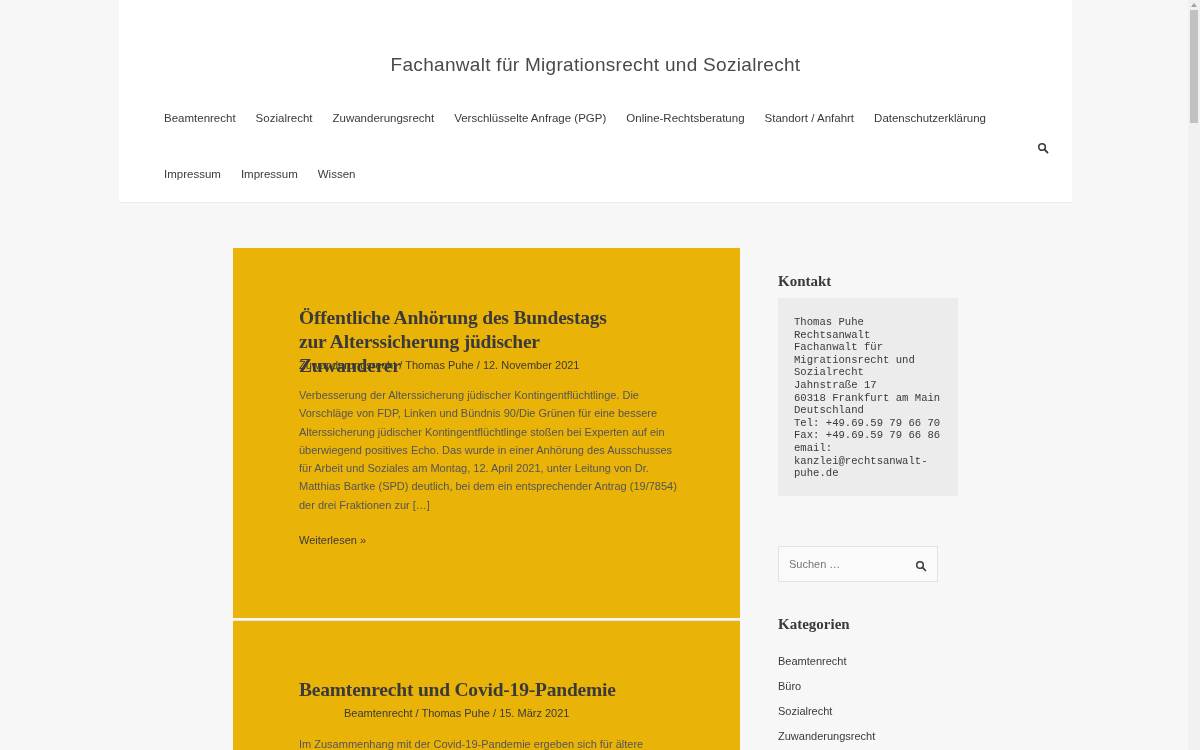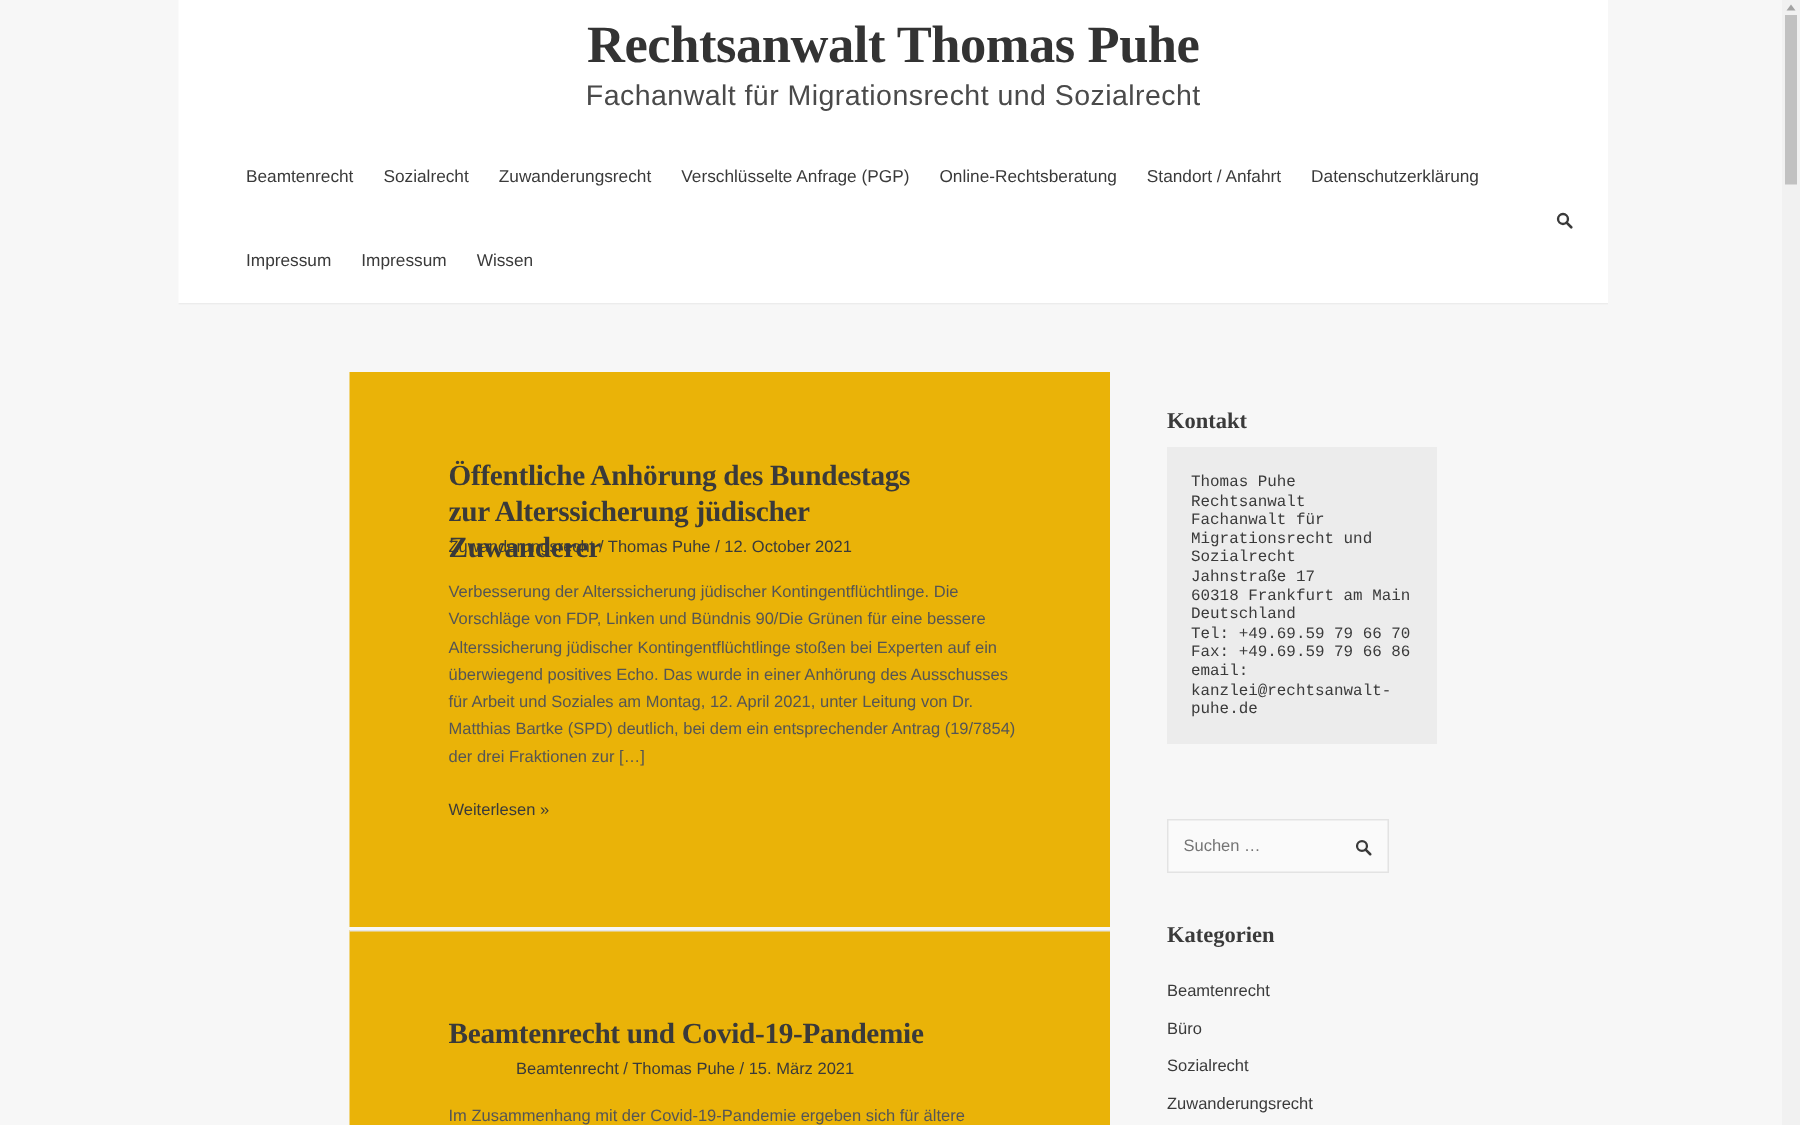--- a/index.html
+++ b/index.html
@@ -79,21 +79,21 @@
     }
     .contact-box {
       position: absolute; left: 778px; top: 298px; width: 180px; height: 198px;
       background: #ececec;
       padding: 18px 16px;
       font-family: "Liberation Mono", "DejaVu Sans Mono", monospace;
       font-size: 10.6px; line-height: 12.6px; color: #3a3a3a;
       white-space: pre;
     }
     .search-box {
-      position: absolute; left: 778px; top: 546px; width: 148px; height: 36px;
+      position: absolute; left: 778px; top: 546px; width: 160px; height: 36px;
       background: #fafafa; border: 1px solid #e3e3e3;
     }
     .search-box input {
       position: absolute; left: 0; top: 0; width: 150px; height: 34px;
       border: none; background: transparent; padding-left: 10px;
       font-family: "Liberation Sans", sans-serif; font-size: 11px; color: #3a3a3a;
       outline: none;
     }
     .search-box input::placeholder { color: #757575; }
     .search-btn { position: absolute; right: 10px; top: 11px; width: 12px; height: 12px; cursor: pointer; }
@@ -110,21 +110,20 @@
       border-bottom: 4px solid #a3a3a3;
     }
     .scroll-thumb {
       position: absolute; left: 2px; top: 10px; width: 8px; height: 113px; background: #c1c1c1;
     }
   </style>
 </head>
 <body>
 
 <header class="site-header">
-  <div class="site-title">Rechtsanwalt Thomas Puhe</div>
   <div class="site-tagline">Fachanwalt für Migrationsrecht und Sozialrecht</div>
 
   <nav class="nav-row r1">
     <a class="nav-item">Beamtenrecht</a>
     <a class="nav-item">Sozialrecht</a>
     <a class="nav-item">Zuwanderungsrecht</a>
     <a class="nav-item">Verschlüsselte Anfrage (PGP)</a>
     <a class="nav-item">Online-Rechtsberatung</a>
     <a class="nav-item">Standort / Anfahrt</a>
     <a class="nav-item">Datenschutzerklärung</a>
@@ -139,21 +138,21 @@
     <svg width="12" height="12" viewBox="0 0 12 12">
       <circle cx="5" cy="5" r="3.3" fill="none" stroke="#3a3a3a" stroke-width="1.6"></circle>
       <line x1="7.4" y1="7.4" x2="10.5" y2="10.5" stroke="#3a3a3a" stroke-width="1.8" stroke-linecap="round"></line>
     </svg>
   </div>
 </header>
 
 <article class="card c1">
   <h2 class="post-title" style="top:58px;">Öffentliche Anhörung des Bundestags zur Alterssicherung jüdischer Zuwanderer</h2>
   <div class="post-meta" style="top:111px;">
-    <span class="link">Zuwanderungsrecht</span><span> / </span><span class="link">Thomas Puhe</span><span> / </span><span>12. October 2021</span>
+    <span class="link">Zuwanderungsrecht</span><span> / </span><span class="link">Thomas Puhe</span><span> / </span><span>12. November 2021</span>
   </div>
   <p class="post-excerpt" style="top:138px;">Verbesserung der Alterssicherung jüdischer Kontingentflüchtlinge. Die Vorschläge von FDP, Linken und Bündnis 90/Die Grünen für eine bessere Alterssicherung jüdischer Kontingentflüchtlinge stoßen bei Experten auf ein überwiegend positives Echo. Das wurde in einer Anhörung des Ausschusses für Arbeit und Soziales am Montag, 12. April 2021, unter Leitung von Dr. Matthias Bartke (SPD) deutlich, bei dem ein entsprechender Antrag (19/7854) der drei Fraktionen zur […]</p>
   <a class="read-more" style="top:286px;">Weiterlesen »</a>
 </article>
 
 <article class="card c2">
   <h2 class="post-title" style="top:57px; width:400px;">Beamtenrecht und Covid-19-Pandemie</h2>
   <div class="post-meta" style="top:86px;padding-left:45px;">
     <span class="link">Beamtenrecht</span><span> / </span><span class="link">Thomas Puhe</span><span> / </span><span>15. März 2021</span>
   </div>

